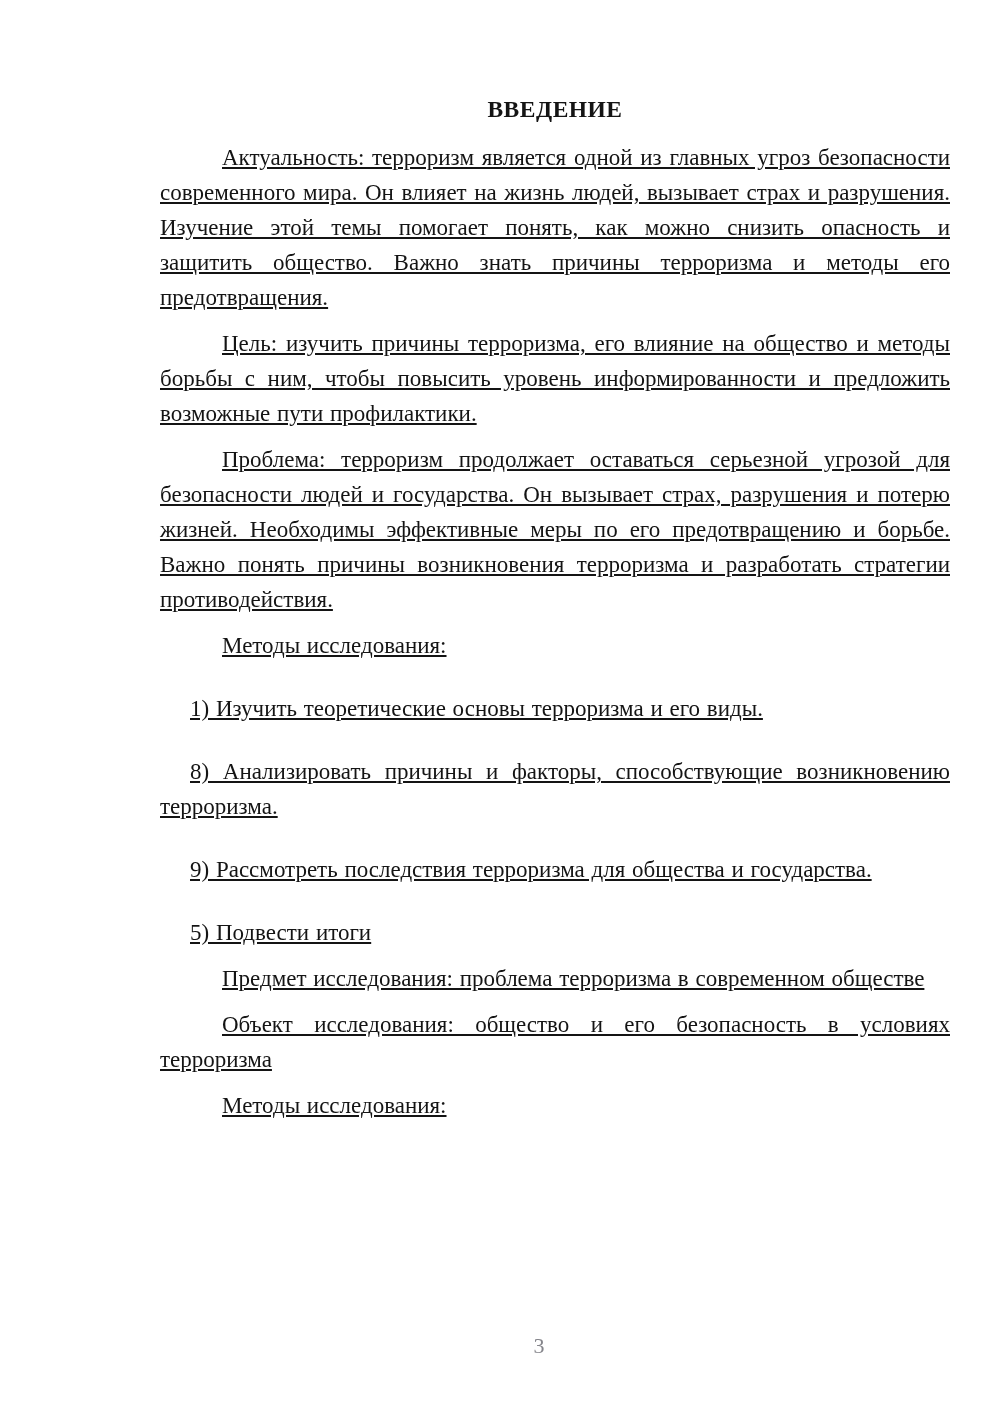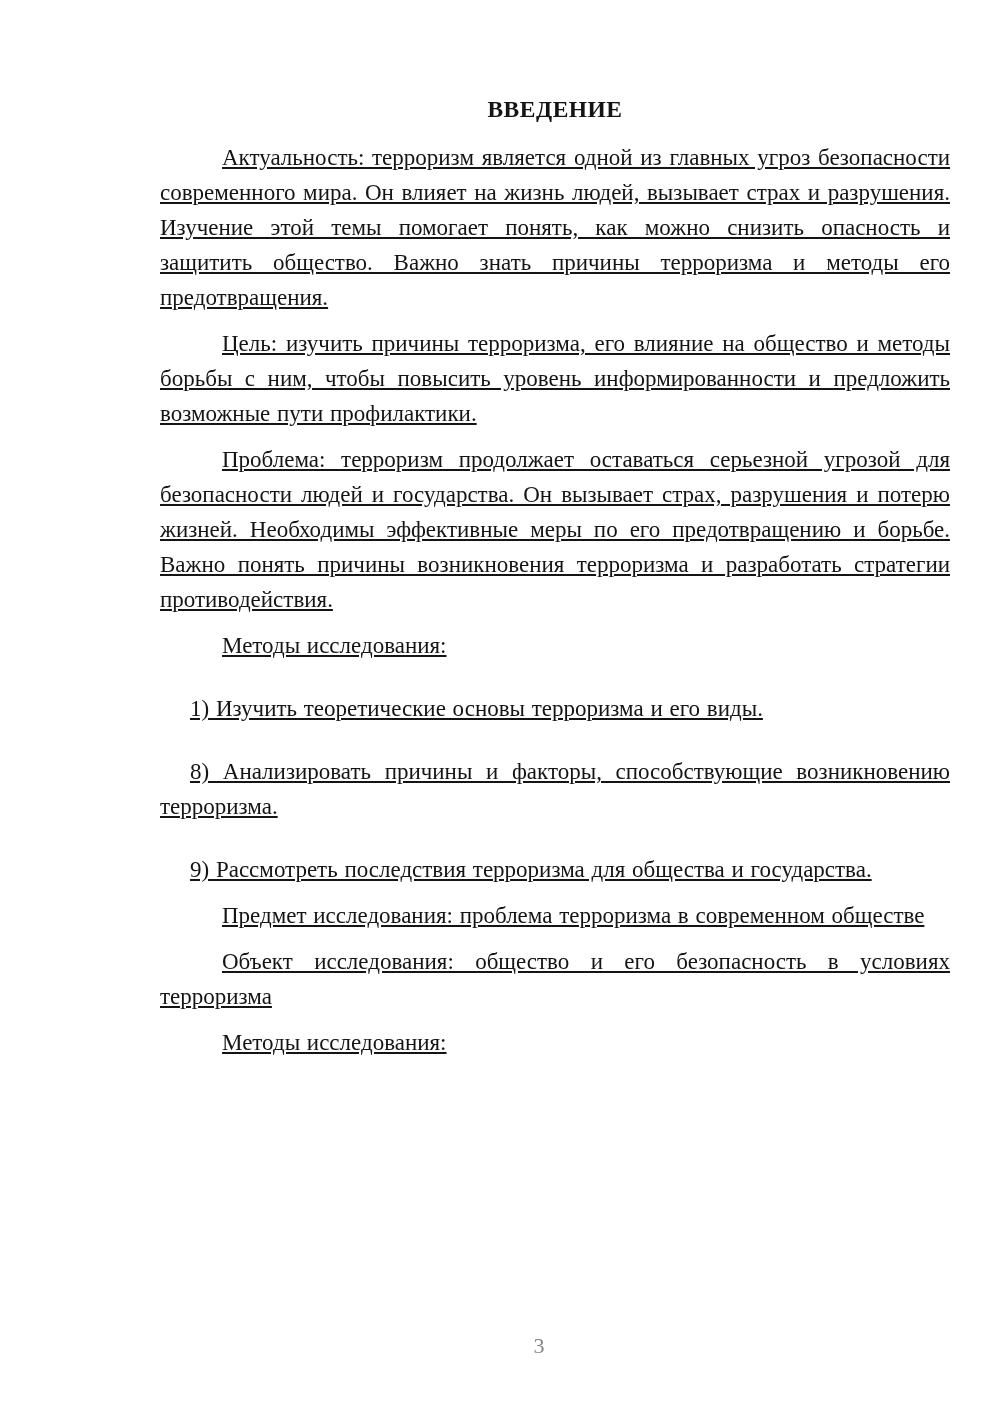--- a/index.html
+++ b/index.html
@@ -62,20 +62,21 @@
     <h1 class="doc-title">ВВЕДЕНИЕ</h1>
 
     <p class="para">Актуальность: терроризм является одной из главных угроз безопасности современного мира. Он влияет на жизнь людей, вызывает страх и разрушения. Изучение этой темы помогает понять, как можно снизить опасность и защитить общество. Важно знать причины терроризма и методы его предотвращения.</p>
     <p class="para">Цель: изучить причины терроризма, его влияние на общество и методы борьбы с ним, чтобы повысить уровень информированности и предложить возможные пути профилактики.</p>
     <p class="para">Проблема: терроризм продолжает оставаться серьезной угрозой для безопасности людей и государства. Он вызывает страх, разрушения и потерю жизней. Необходимы эффективные меры по его предотвращению и борьбе. Важно понять причины возникновения терроризма и разработать стратегии противодействия.</p>
     <p class="para">Методы исследования:</p>
 
     <p class="para list-item">1) Изучить теоретические основы терроризма и его виды.</p>
     <p class="para list-item">8) Анализировать причины и факторы, способствующие возникновению терроризма.</p>
     <p class="para list-item">9) Рассмотреть последствия терроризма для общества и государства.</p>
+    <p class="para list-item">5) Подвести итоги</p>
 
     <p class="para">Предмет исследования: проблема терроризма в современном обществе</p>
     <p class="para">Объект исследования: общество и его безопасность в условиях терроризма</p>
     <p class="para">Методы исследования:</p>
   </div>
 
   <div class="page-number">3</div>
 </div>
 
 </body></html>

